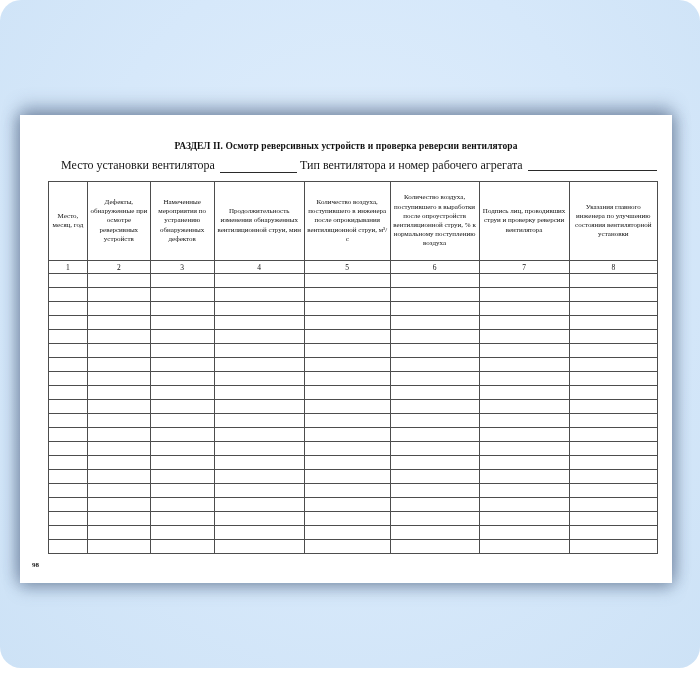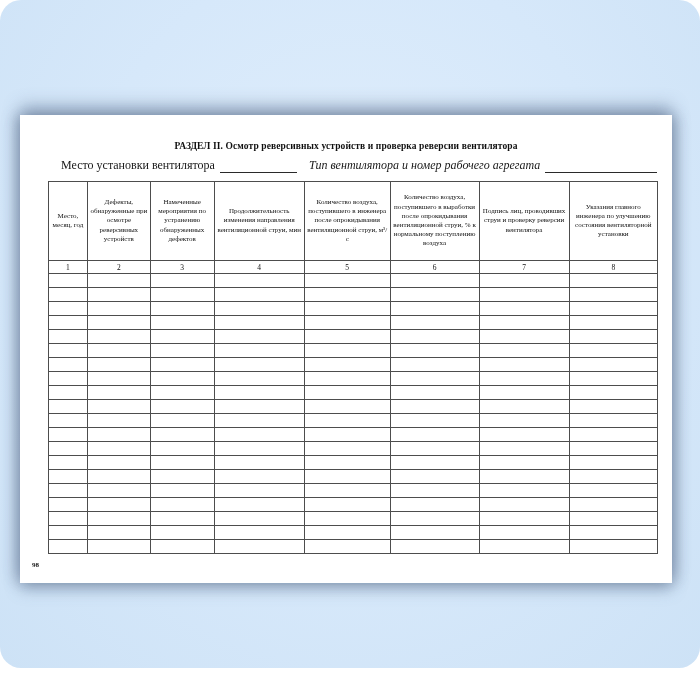--- a/index.html
+++ b/index.html
@@ -33,21 +33,21 @@
     letter-spacing: 0.1px;
   }
   .fields-row {
     display: flex;
     margin: 7px 15px 0 41px;
     font-size: 12px;
     color: #181818;
     align-items: flex-end;
   }
   .field-first { display: flex; width: 236px; align-items: flex-end; }
-  .field-second { display: flex; flex: 1; margin-left: 12px; align-items: flex-end; font-style: italic; }
+  .field-second { display: flex; flex: 1; margin-left: 3px; align-items: center; }
   .field-label { white-space: nowrap; }
   .blank-line {
     display: inline-block;
     flex: 1;
     border-bottom: 1px solid #2a2a2a;
     height: 9px;
     margin-left: 5px;
     min-width: 30px;
   }
   table.form {
@@ -114,23 +114,23 @@
         <col style="width:14.1%">
         <col style="width:14.6%">
         <col style="width:14.8%">
         <col style="width:14.5%">
       </colgroup>
       <thead>
         <tr class="hdr">
           <th>Место, месяц, год</th>
           <th>Дефекты, обнаруженные при осмотре реверсивных устройств</th>
           <th>Намеченные мероприятия по устранению обнаруженных дефектов</th>
-          <th>Продолжительность изменения направления вентиляционной струи, мин</th>
+          <th>Продолжительность изменения обнаруженных вентиляционной струи, мин</th>
           <th>Количество воздуха, поступившего в инженера после опрокидывания вентиляционной струи, м³/с</th>
-          <th>Количество воздуха, поступившего в вы­работки после опро­кидывания вентиля­ционной струи, % к нормальному поступлению воздуха</th>
+          <th>Количество воздуха, поступившего в вы­работки после опро­устройств вентиля­ционной струи, % к нормальному поступлению воздуха</th>
           <th>Подпись лиц, про­водивших струи и проверку реверсии вентилятора</th>
           <th>Указания главно­го инженера по улучшению состояния вентиляторной установки</th>
         </tr>
         <tr class="nums">
           <th>1</th>
           <th>2</th>
           <th>3</th>
           <th>4</th>
           <th>5</th>
           <th>6</th>

